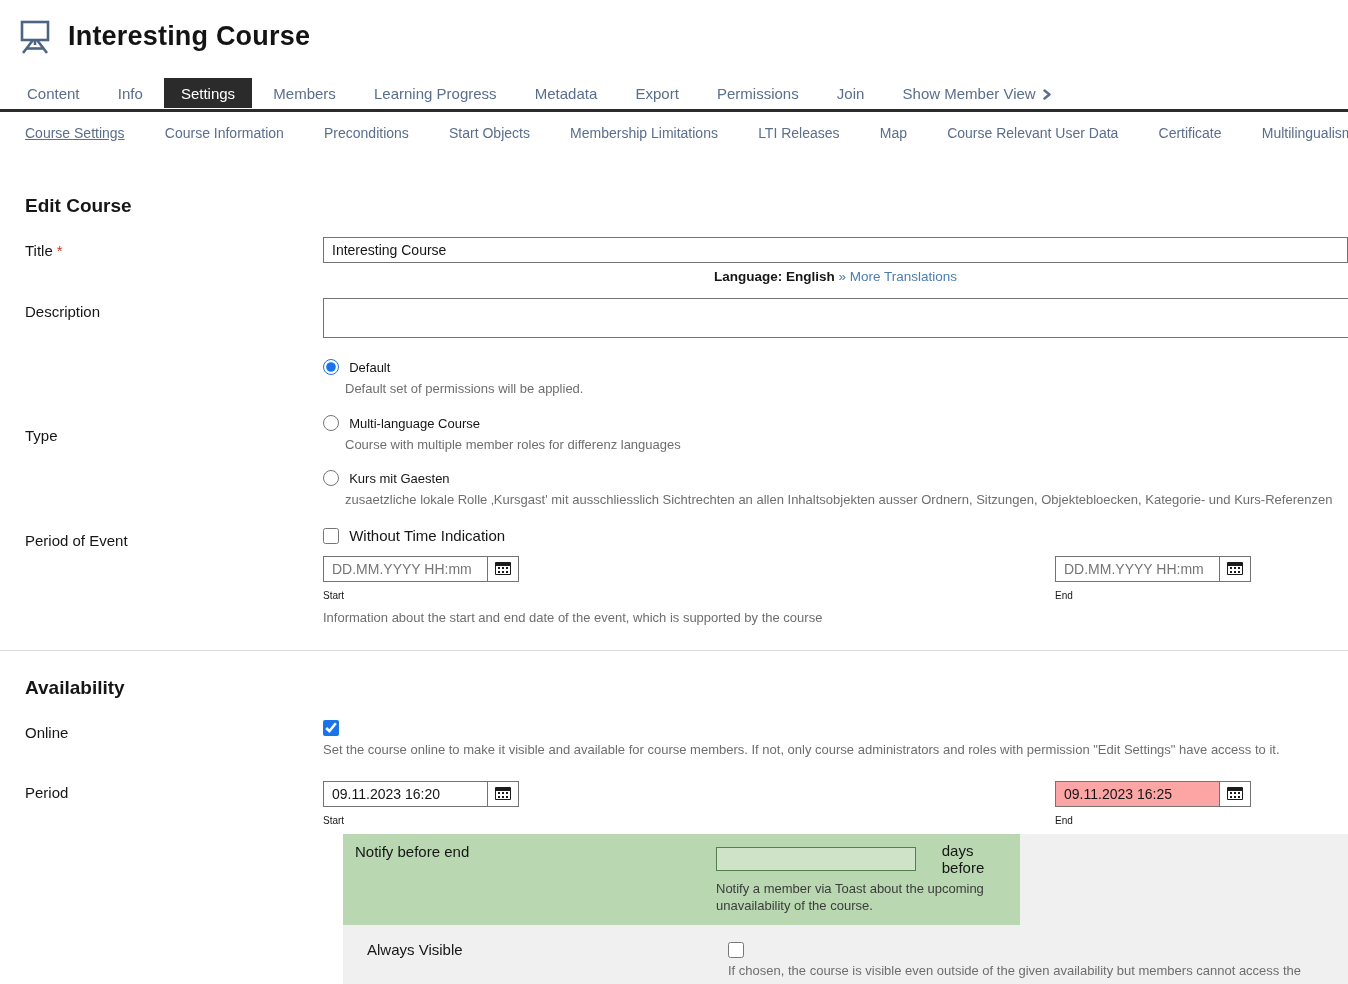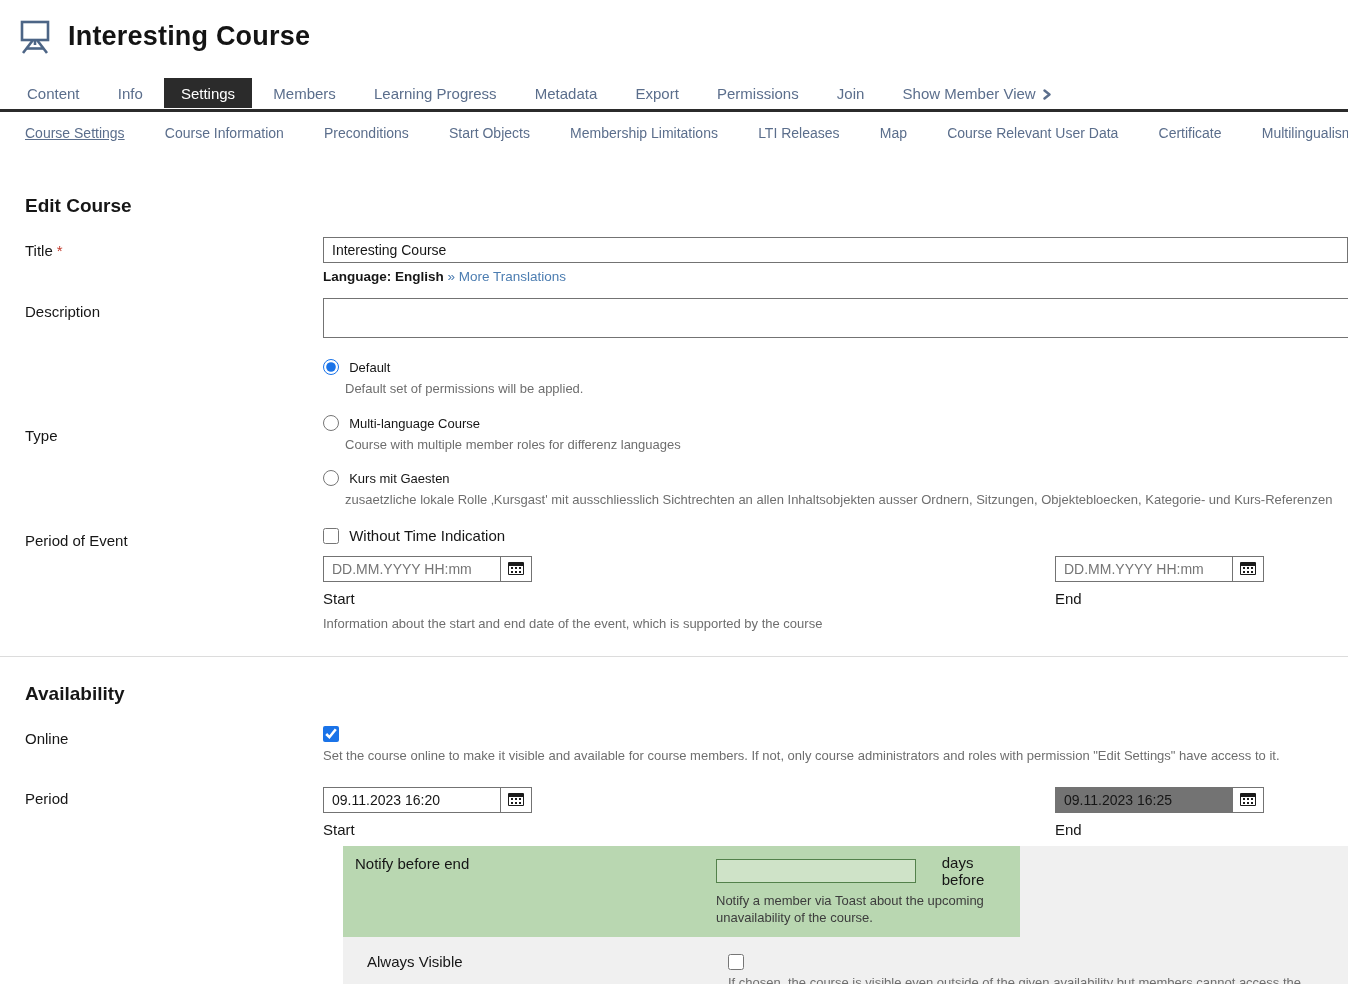--- a/index.html
+++ b/index.html
@@ -39,46 +39,46 @@
     border:1px solid #737373; background:#fff; padding:3px 8px; height:26px;
   }
   .full-input { width:100%; display:block; border-right:none; }
   textarea {
     font-family:"Liberation Sans", sans-serif; font-size:14px; color:#161616;
     border:1px solid #737373; background:#fff; width:100%; height:40px;
     resize:none; display:block; border-right:none;
   }
   input[type=checkbox], input[type=radio] { accent-color:#1a73e8; width:16px; height:16px; margin:0 6px 0 0; vertical-align:-3px; }
 
-  .lang-line { margin-top:6px; font-size:13.5px; }
+  .lang-line { margin-top:6px; font-size:13.5px;text-align:center; }
   .lang-static { font-weight:700; color:#161616; }
   a.link { color:#4c7db1; text-decoration:none; cursor:pointer; }
 
   
   .radio-option { margin-bottom:16px; }
   .radio-option .opt-label { font-size:13px; color:#161616; }
   .radio-option .byline { margin-left:22px; }
 
   
   .date-line { display:flex; margin-top:12px; }
   .date-group { width:210px; }
   .date-group.end { margin-left:auto; margin-right:83px; }
   .dg-row { display:flex; }
-  .dg-row input[type=text] { width:178px; }
+  .dg-row input[type=text] { width:165px; }
   .cal-btn {
     width:32px; height:26px; margin-left:-1px; border:1px solid #737373; background:#fff;
     display:flex; align-items:center; justify-content:center; cursor:pointer; padding:0;
   }
   .cal-icon { width:16px; height:13px; border:1.5px solid #1b1b1b; border-top:4px solid #1b1b1b; border-radius:1px; position:relative; }
   .cal-icon::after {
     content:""; position:absolute; left:2px; top:1px; width:2px; height:2px; background:#1b1b1b;
     box-shadow:4px 0 #1b1b1b, 8px 0 #1b1b1b, 0 4px #1b1b1b, 4px 4px #1b1b1b, 8px 4px #1b1b1b;
   }
-  .dg-sublabel { margin-top:8px; font-size:15px; color:#161616; }
-  input.highlight-blue { background:#737373; }
+  .dg-sublabel { margin-top:8px; font-size:10px; color:#161616; }
+  input.highlight-blue { background:#fca5a5; }
 
   hr.sep { border:none; border-top:1px solid #dcdcdc; margin:24px 0 0 0; }
 
   
   .sub-block { margin:8px 0 0 343px; background:#f0f0f0; }
   .subrow { display:flex; align-items:flex-start; }
   .subrow-label { flex:0 0 373px; padding:9px 10px 0 12px; color:#161616; }
   .subrow-field { flex:1 1 auto; }
   .subrow.notify { background:#b9d7b1; width:677px; padding:8px 0 10px; }
   .subrow.notify .subrow-label { padding-top:1px; }

